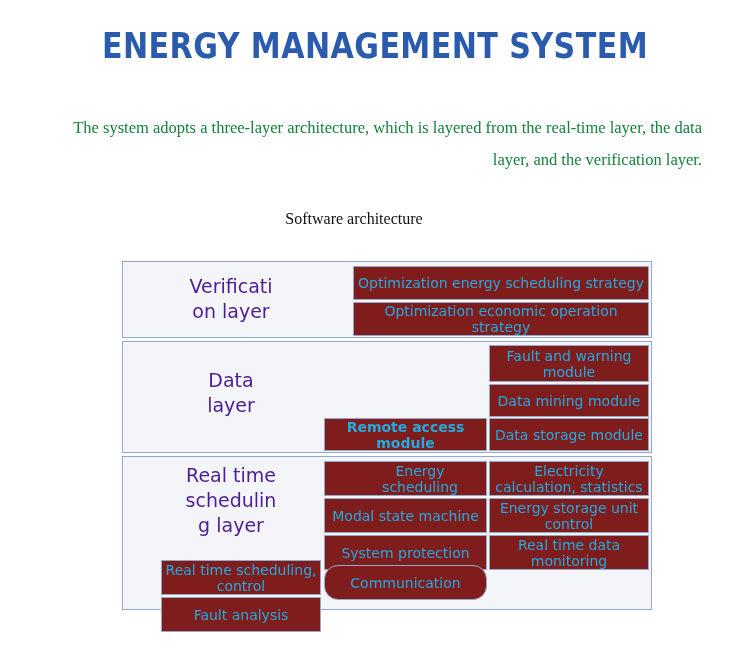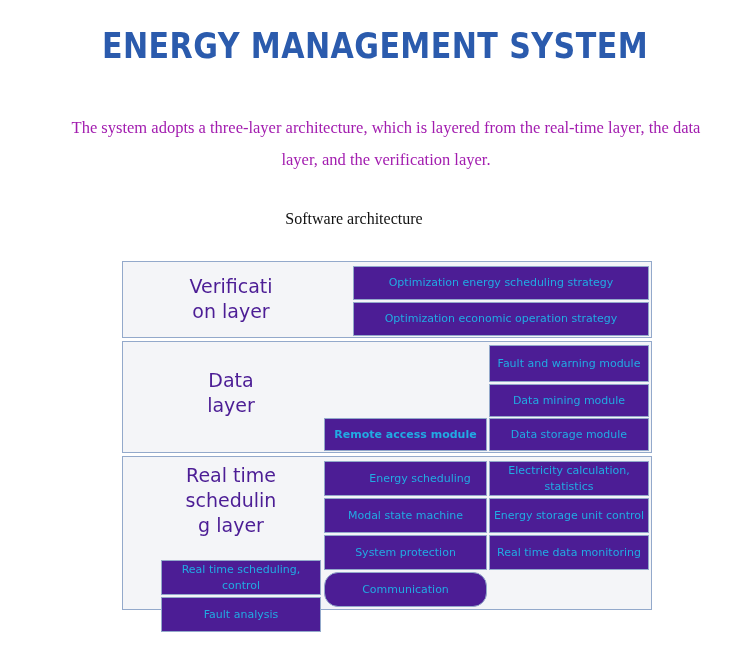--- a/index.html
+++ b/index.html
@@ -28,28 +28,28 @@
     font-size: 35px;
     letter-spacing: 0.5px;
     transform: scaleX(0.86);
     transform-origin: center top;
     white-space: nowrap;
   }
 
   
   .intro {
     position: absolute;
-    left: 52px;
+    left: 34px;
     top: 112px;
     width: 668px;
-    color: #a21caf;
+    color: #15803d;
     font-family: "Liberation Serif", serif;
     font-size: 16.5px;
     line-height: 32px;
-    text-align: center;
+    text-align: right;
   }
 
   
   .caption {
     position: absolute;
     left: 0;
     top: 210px;
     width: 708px;
     text-align: center;
     color: #111111;
@@ -90,25 +90,25 @@
     white-space: pre-line;
   }
   .layer-verification .layer-label { top: 12px; }
   .layer-data         .layer-label { top: 26px; }
   .layer-realtime     .layer-label { top: 6px; }
 
   
   .box {
     position: absolute;
     box-sizing: border-box;
-    background: #4c1d95;
+    background: #7f1d1d;
     border: 1.2px solid #93A9CB;
     color: #21ABE3;
     font-family: "DejaVu Sans", sans-serif;
-    font-size: 11px;
+    font-size: 14px;
     line-height: 16px;
     display: flex;
     align-items: center;
     justify-content: center;
     text-align: center;
     padding: 0 3px;
   }
   .box span { display: block; }
 
   
@@ -188,18 +188,18 @@
     <div class="box c2" style="top:78px; height:35px;">
       <span>System protection</span>
     </div>
     <div class="box c3" style="top:78px; height:35px;">
       <span>Real time data monitoring</span>
     </div>
 
     <div class="box c1" style="top:115px; height:35px;">
       <span>Fault analysis</span>
     </div>
-    <div class="box c2" style="top:115px; height:35px;border-radius:14px;">
+    <div class="box c2" style="top:108px; height:35px;border-radius:14px;">
       <span>Communication</span>
     </div>
   </div>
 
 </div>
 
 </body></html>

